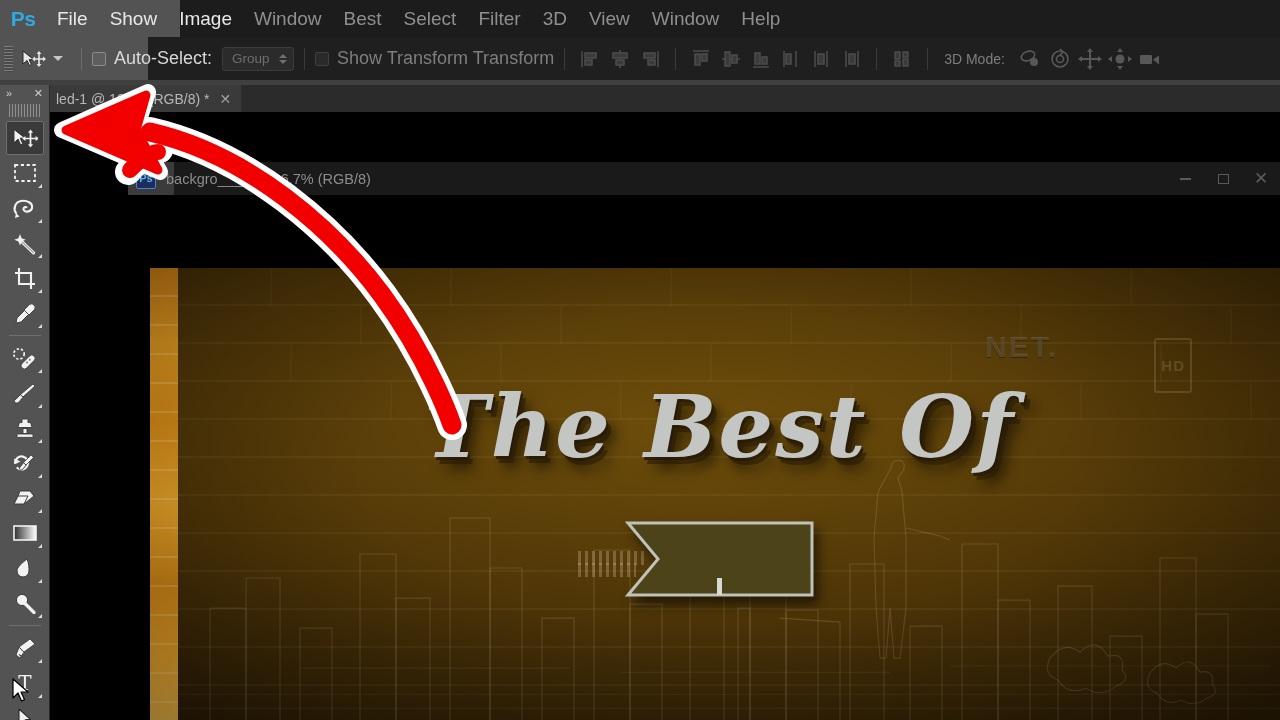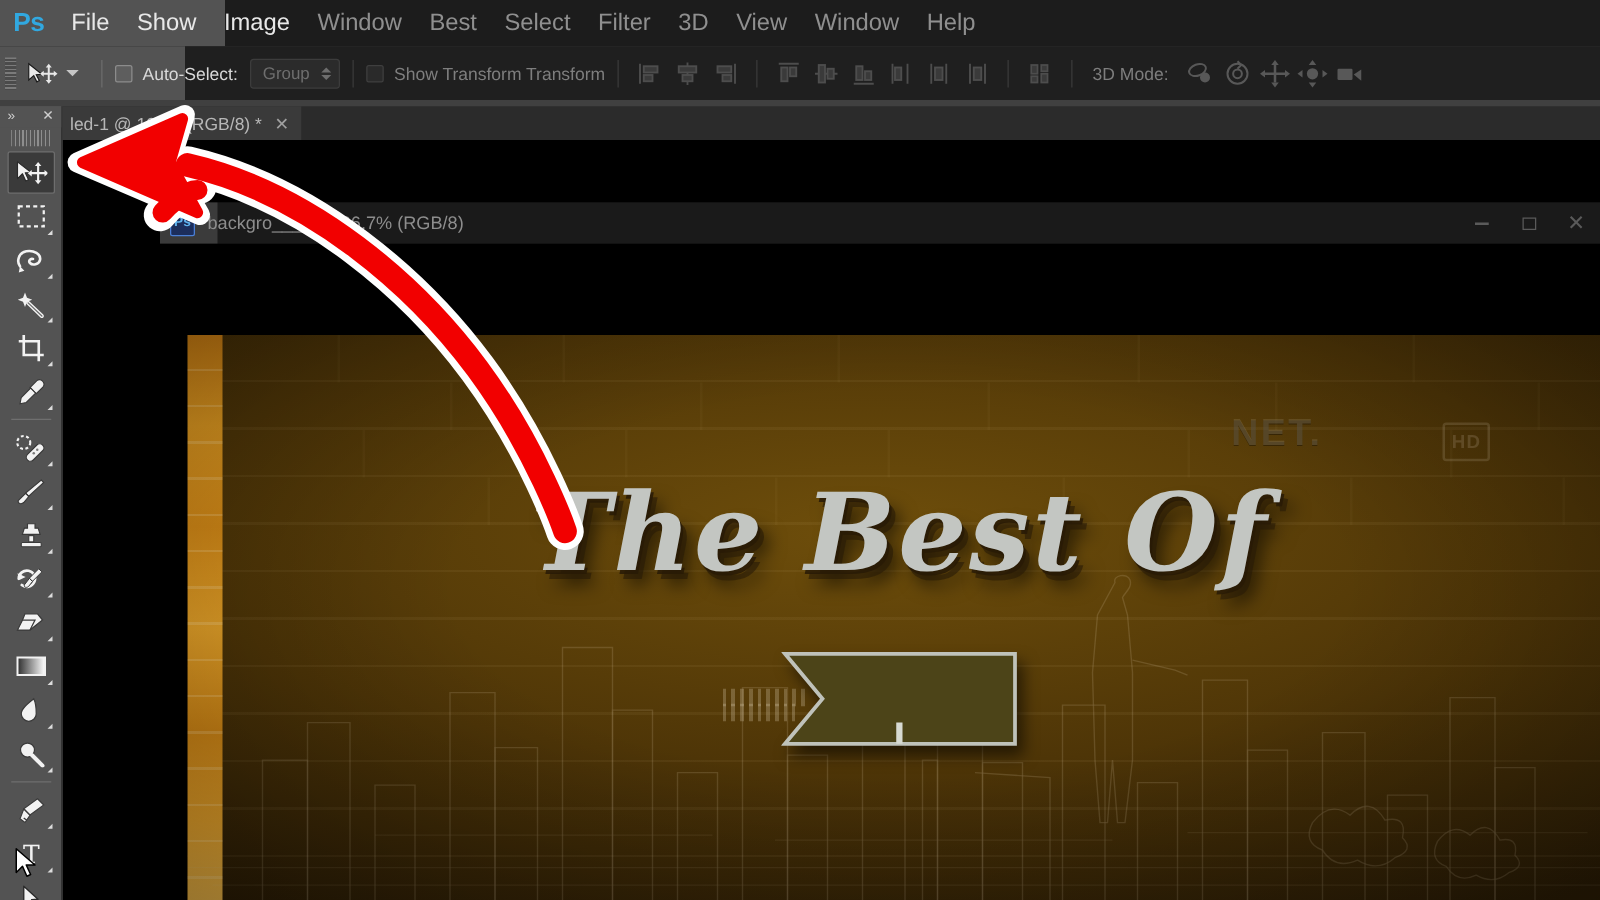--- a/index.html
+++ b/index.html
@@ -96,21 +96,21 @@
   .ob-sep.lit { background: #6d6d6d; }
   .chk {
     width: 14px; height: 14px;
     border: 1px solid #8c8c8c;
     background: #5e5e5e;
     border-radius: 2px;
     flex: none; margin-right: 8px;
   }
   .chk.dim { border-color: #3f3f3f; background: #2a2a2a; }
   .ob-label {
-    font-size: 14px; color: #d8d8d8; white-space: nowrap; flex: none;
+    font-size: 18px; color: #d8d8d8; white-space: nowrap; flex: none;
   }
   .ob-label.dim { color: #7e7e7e; }
   .ob-select {
     height: 24px; min-width: 72px;
     margin: 0 0 0 10px;
     background: #2b2b2b;
     border: 1px solid #3c3c3c;
     border-radius: 3px;
     display: flex; align-items: center; justify-content: space-between;
     padding: 0 6px 0 9px;
@@ -333,21 +333,21 @@
     color: rgba(190,175,150,0.24);
     font-family: "Liberation Sans", sans-serif;
     text-shadow: 0 1px 0 rgba(0,0,0,0.35);
   }
   .hdmark {
     position: absolute; right: 98px; top: 70px;
     font-size: 15px; font-weight: bold; letter-spacing: 1px;
     color: rgba(190,175,150,0.22);
     border: 2px solid rgba(190,175,150,0.20);
     border-radius: 3px;
-    padding: 6px 5px;
+    padding: 18px 5px;
     line-height: 1;
   }
   
   .headline {
     position: absolute; left: 0; right: 0; top: 108px;
     text-align: center;
     font-family: "DejaVu Serif", serif;
     font-style: italic;
     font-size: 86px;
     font-weight: bold;

